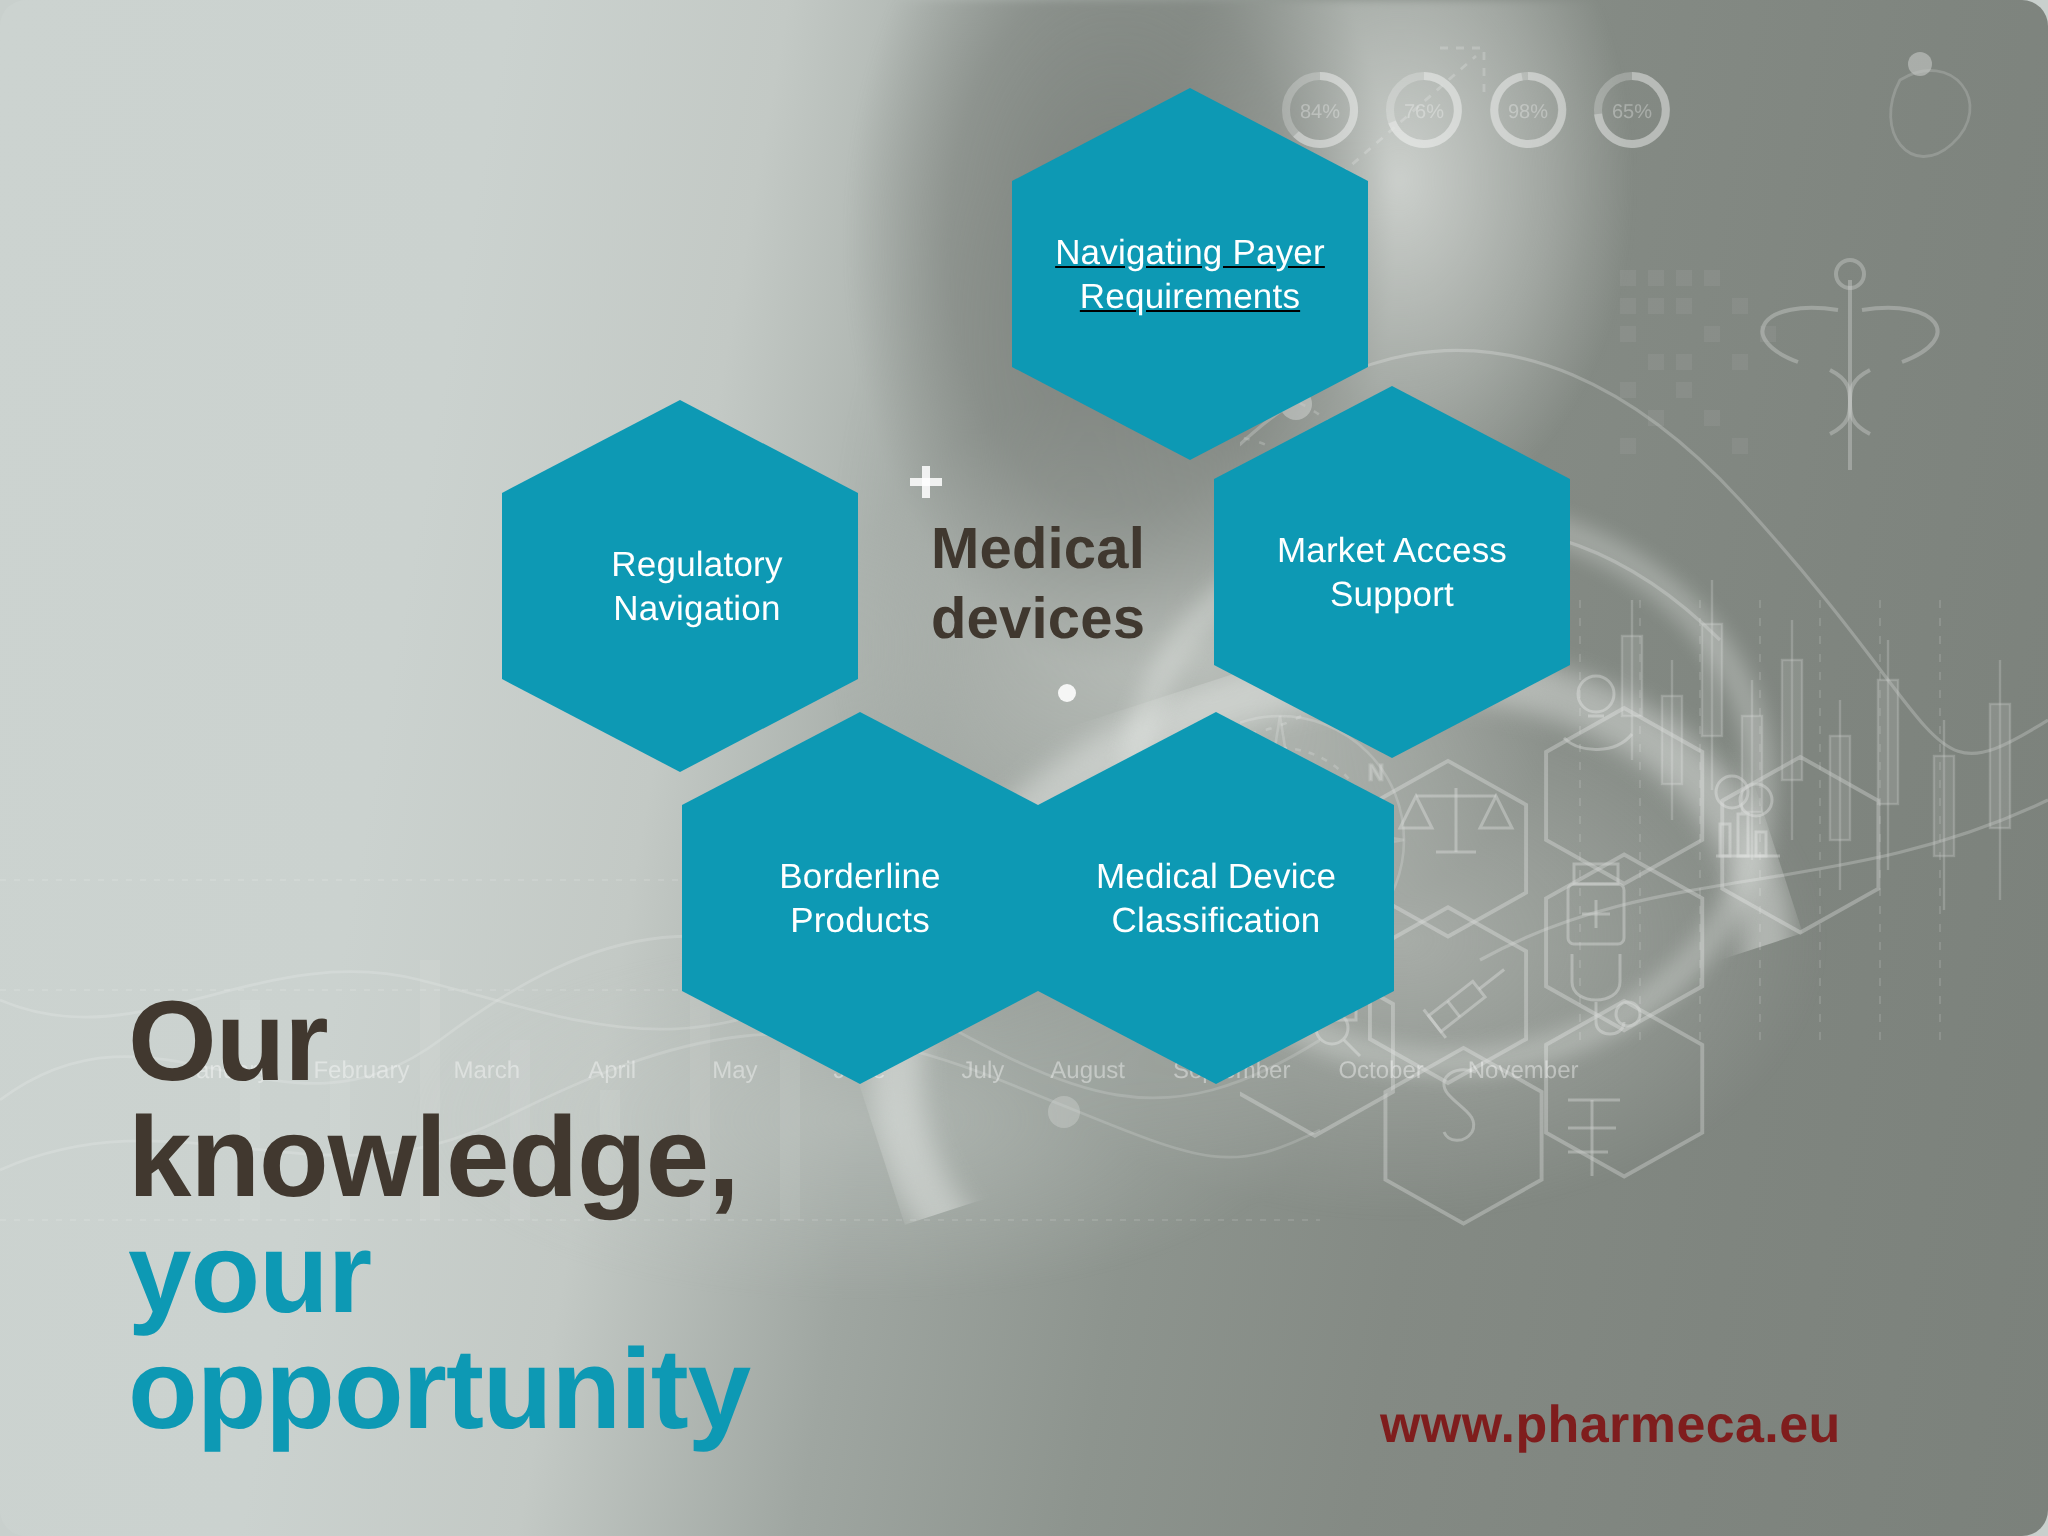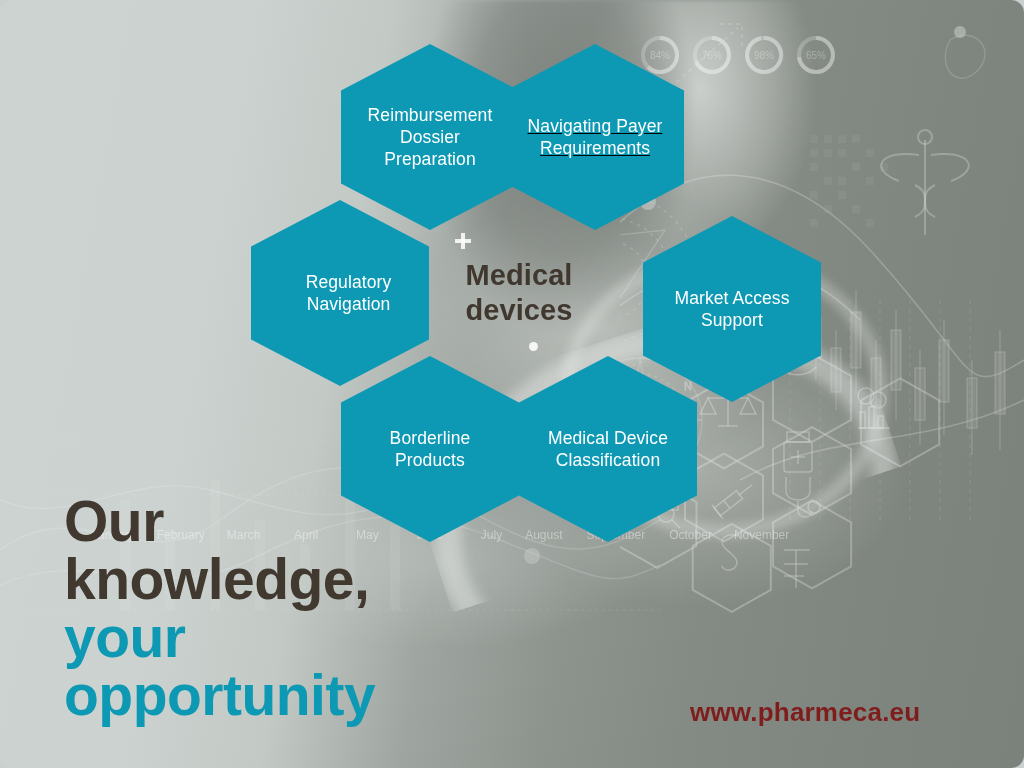--- a/index.html
+++ b/index.html
@@ -107,21 +107,21 @@
     font-size:29px;
     line-height:35px;
     font-weight:bold;
   }
 
   
   .hex-1{left:341px;top:44px;}    
   .hex-2{left:506px;top:44px;text-decoration:underline;}    
   .hex-3{left:251px;top:200px;padding-left:31px;}   
   .hex-c{left:430px;top:200px;}   
-  .hex-4{left:607px;top:216px;margin-left:36px;}   
+  .hex-4{left:607px;top:193px;}   
   .hex-5{left:341px;top:356px;}   
   .hex-6{left:519px;top:356px;}   
 
   
   .plus-mark{
     position:absolute;left:455px;top:233px;width:16px;height:16px;
   }
   .plus-mark::before,.plus-mark::after{
     content:"";position:absolute;background:rgba(255,255,255,.85);
   }
@@ -400,23 +400,20 @@
     <span style="margin-left:38px;">June</span>
     <span style="margin-left:38px;">July</span>
     <span style="margin-left:23px;">August</span>
     <span style="margin-left:24px;">September</span>
     <span style="margin-left:24px;">October</span>
     <span style="margin-left:22px;">November</span>
   </div>
 
   <div id="hex-cluster">
 
-    <div class="hex filled hex-1">
-      <span class="label">Reimbursement Dossier Preparation</span>
-    </div>
 
     <div class="hex filled hex-2">
       <span class="label">Navigating Payer Requirements</span>
     </div>
 
     <div class="hex filled hex-3">
       <span class="label">Regulatory Navigation</span>
     </div>
 
     <div class="hex center hex-c">

